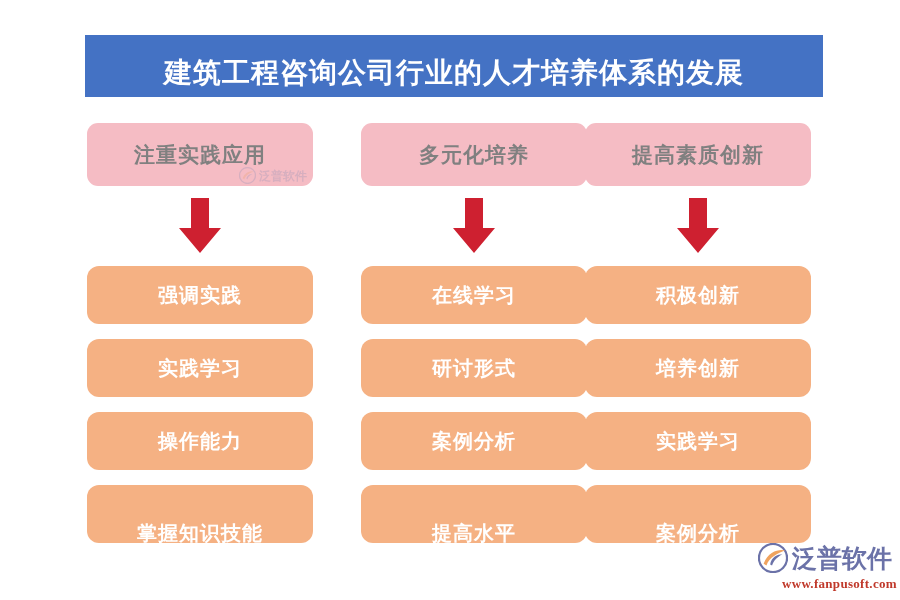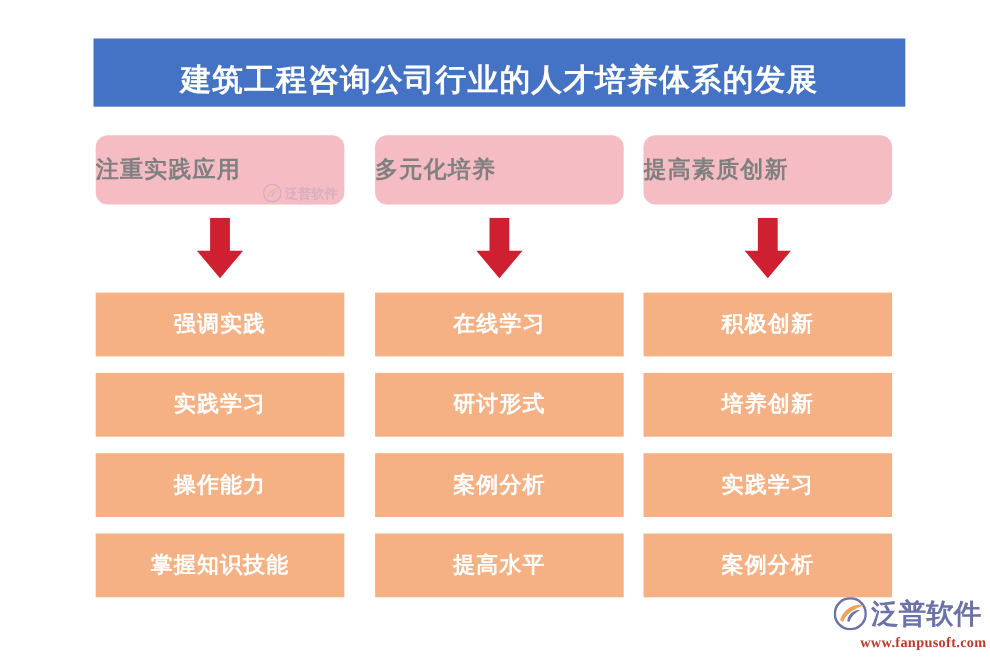--- a/index.html
+++ b/index.html
@@ -44,31 +44,32 @@
     margin-top: 13px;
   }
 
   
   .column {
     position: absolute;
     top: 123px;
     width: 226px;
   }
   .col-0 { left: 87px; }
-  .col-1 { left: 341px; }
+  .col-1 { left: 361px; }
   .col-2 { left: 585px; }
 
   
   .head-card {
     width: 226px;
     height: 63px;
     background: #f5bcc4;
     border-radius: 11px;
     display: flex;
     align-items: center;
+    justify-content: center;
     position: relative;
     overflow: hidden;
   }
   .head-card .head-text {
     color: #808080;
     font-size: 21px;
     font-weight: bold;
     letter-spacing: 1px;
     white-space: nowrap;
     line-height: 1;
@@ -120,22 +121,23 @@
 
   
   .item-box {
     width: 226px;
     height: 58px;
     background: #f5b183;
     display: flex;
     align-items: center;
     justify-content: center;
     margin-bottom: 15px;
-  }
-  .item-box:last-child { margin-bottom: 17px; }
+    border-radius: 12px;
+  }
+  .item-box:last-child { margin-bottom: 17px; align-items: flex-end; }
   .item-box .item-text {
     color: #ffffff;
     font-size: 20px;
     font-weight: bold;
     letter-spacing: 1px;
     white-space: nowrap;
     line-height: 1;
   }
 
   

